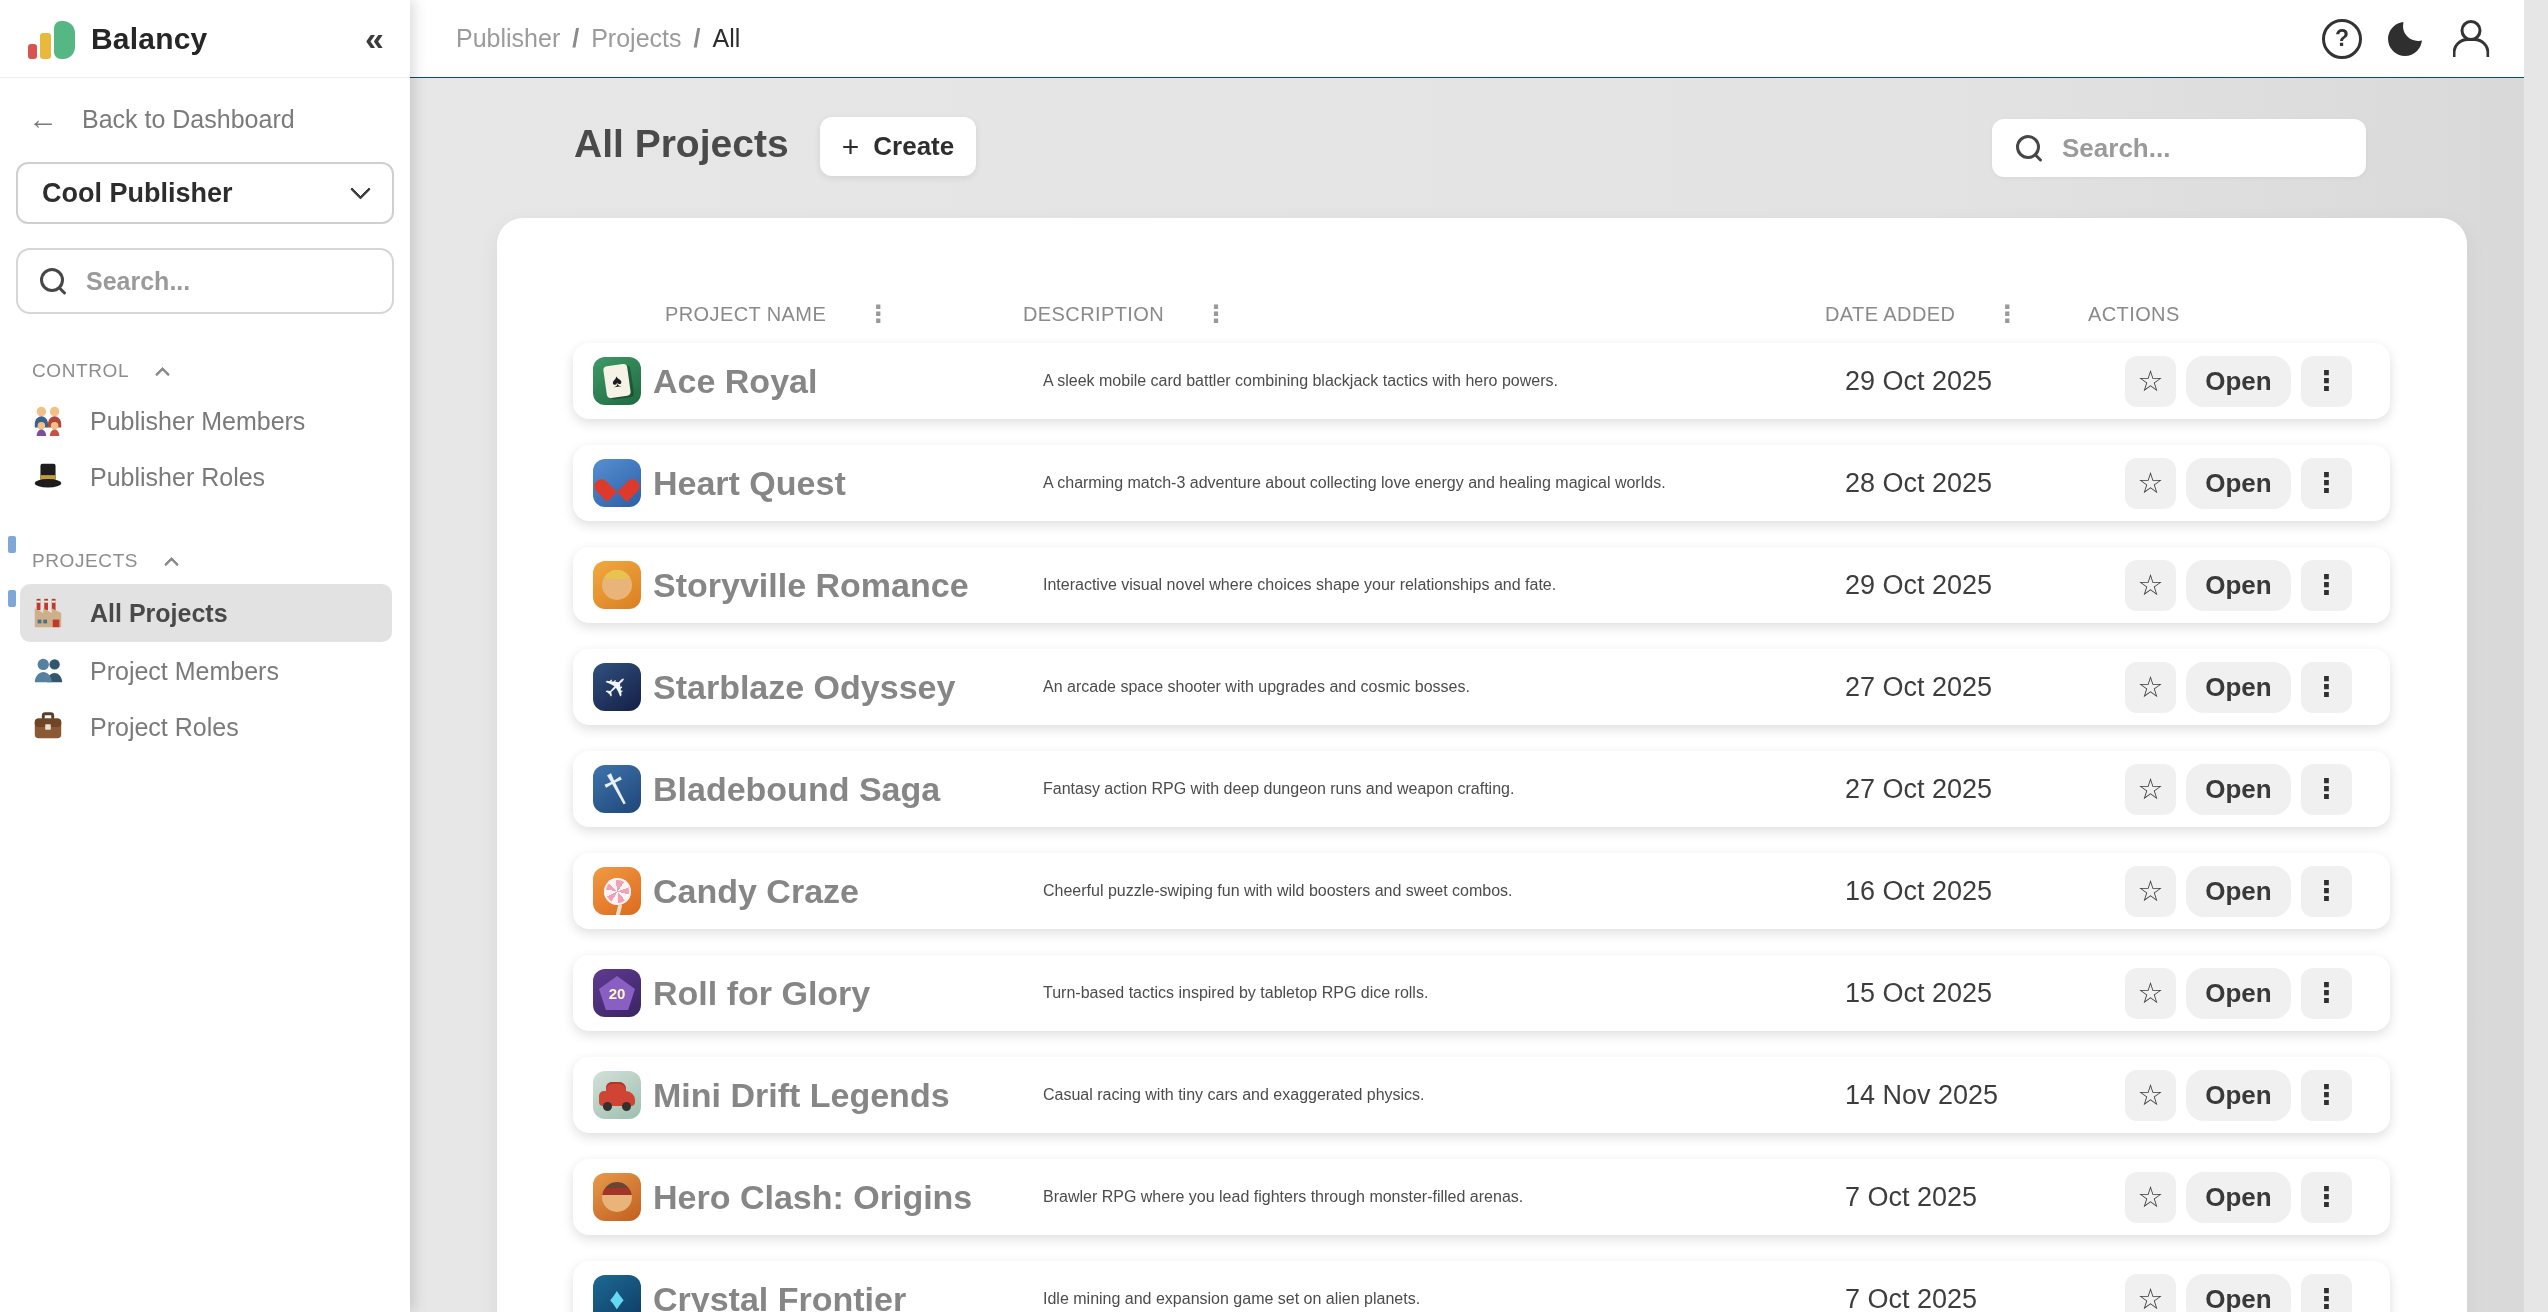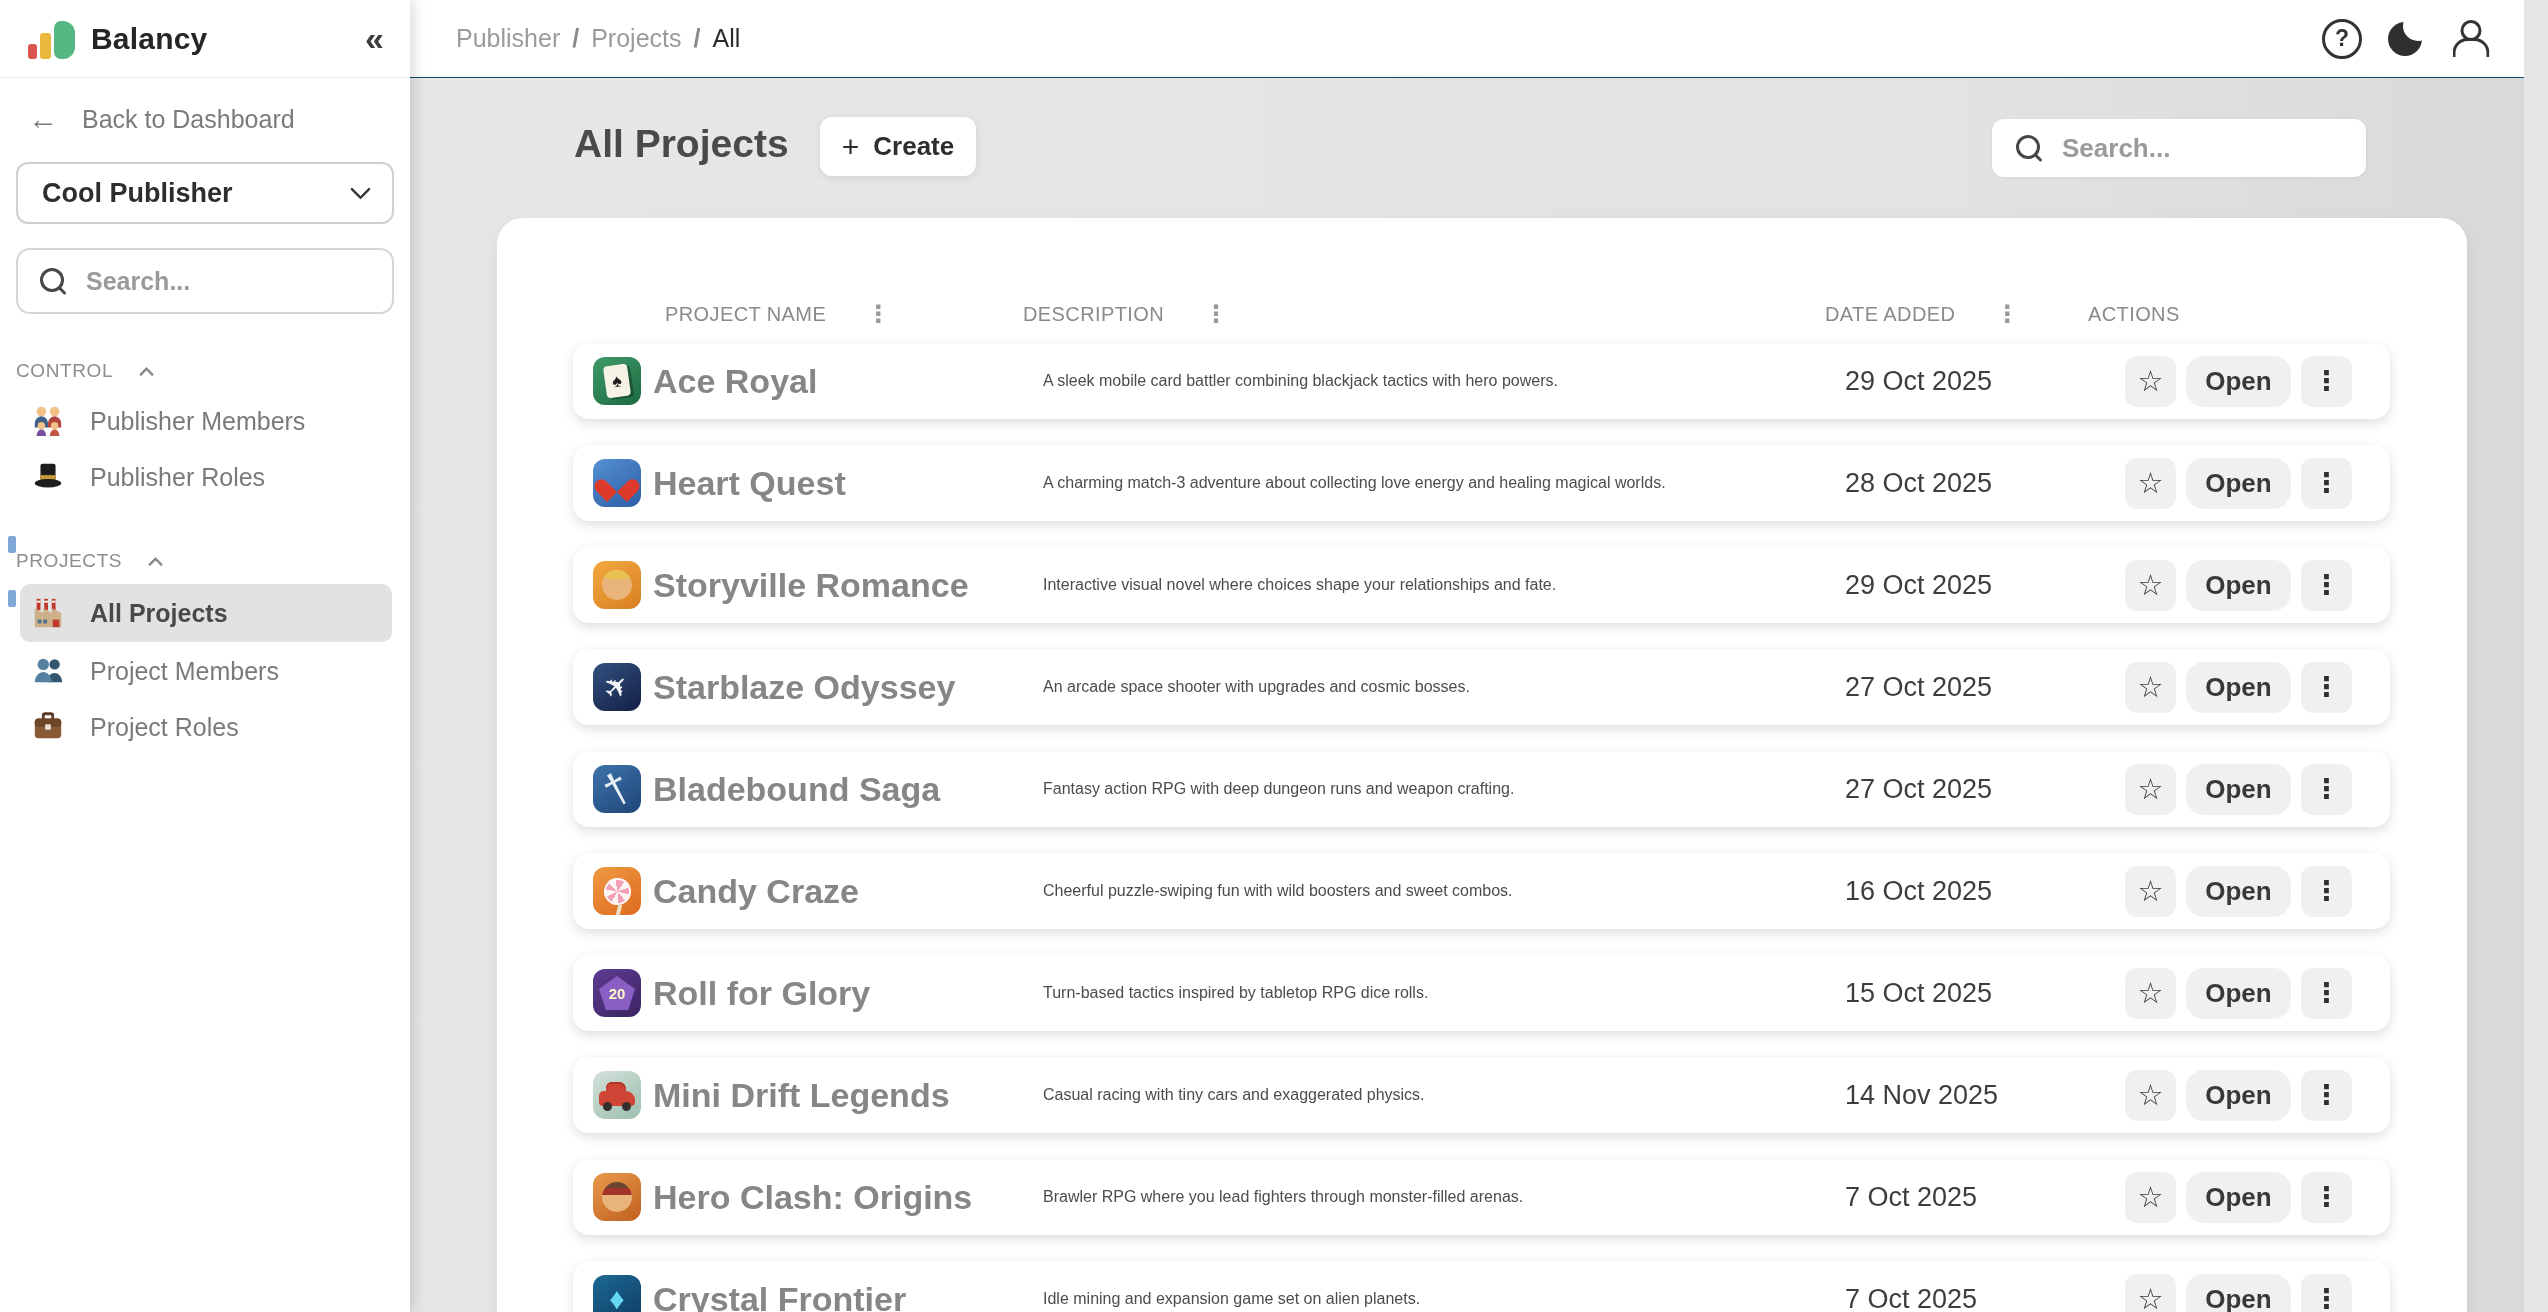--- a/index.html
+++ b/index.html
@@ -23,21 +23,21 @@
   .sb-select { margin:26px 16px 0; height:62px; border:2px solid #cfcfcf; border-radius:12px; display:flex; align-items:center; padding:0 24px; font-size:27px; font-weight:bold; color:#2d2d2d; background:#fff; cursor:pointer; }
   .chev-down { margin-left:auto; width:15px; height:15px; border-right:3.5px solid #3c3c3c; border-bottom:3.5px solid #3c3c3c; transform:rotate(45deg) translate(-3px,-3px); border-radius:2px; }
 
   .sb-search { margin:24px 16px 0; height:66px; border:2px solid #d6d6d6; border-radius:14px; display:flex; align-items:center; gap:20px; padding:0 22px; background:#fff; }
   .mag { position:relative; width:26px; height:26px; flex:0 0 26px; }
   .mag::before { content:""; position:absolute; top:0; left:0; width:18px; height:18px; border:3px solid #474747; border-radius:50%; }
   .mag::after { content:""; position:absolute; width:10px; height:3px; background:#474747; bottom:2px; right:-1px; transform:rotate(45deg); border-radius:2px; }
   .sb-search input { border:none; outline:none; font-size:25px; color:#555; width:100%; font-family:inherit; background:transparent; }
   .sb-search input::placeholder { color:#9a9a9a; font-weight:600; }
 
-  .sb-label { margin:46px 0 0 16px; font-size:19px; color:#8d8d8d; letter-spacing:.6px; display:flex; align-items:center; gap:28px; cursor:pointer; }
+  .sb-label { margin:46px 0 0 32px; font-size:19px; color:#8d8d8d; letter-spacing:.6px; display:flex; align-items:center; gap:28px; cursor:pointer; }
   .chev-up { width:11px; height:11px; border-left:3.5px solid #8d8d8d; border-top:3.5px solid #8d8d8d; transform:rotate(45deg) translate(2px,2px); border-radius:2px; }
   .sb-items { margin-top:12px; }
   .sb-item { height:54px; margin:2px 18px 0 20px; display:flex; align-items:center; gap:24px; padding:0 10px; font-size:25px; color:#7a7a7a; border-radius:10px; cursor:pointer; }
   .sb-item.active { background:#e2e2e2; color:#494949; font-weight:600; height:58px; }
   .sb-ico { width:36px; height:36px; display:flex; align-items:center; justify-content:center; flex:0 0 36px; }
   .active-mark { position:absolute; left:8px; width:8px; height:17px; background:#7fa8d9; border-radius:2px; }
 
   
   .right { position:relative; flex:1; display:flex; flex-direction:column; }
   .topbar { height:78px; background:#fff; display:flex; align-items:center; padding:0 34px 0 46px; border-bottom:1px solid #0c4a6e; flex:0 0 78px; }

